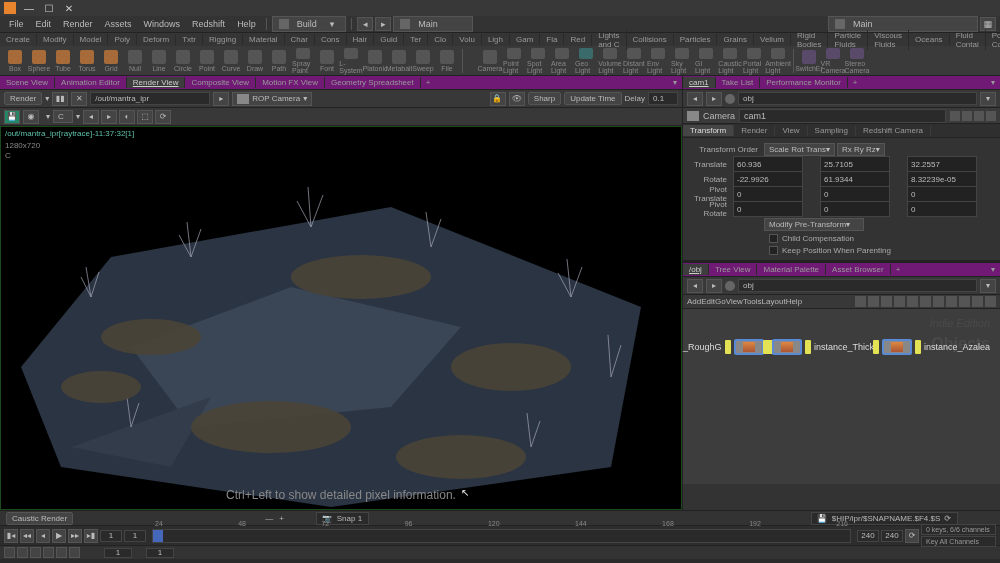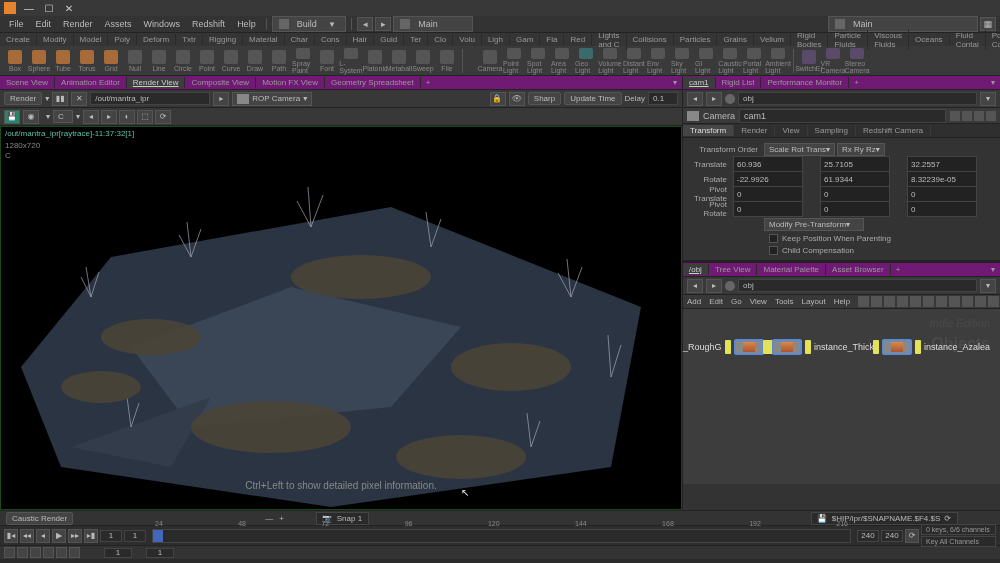--- a/index.html
+++ b/index.html
@@ -42,40 +42,40 @@
 .btn { background: #444; border: 1px solid #555; padding: 1px 5px; color: #bbb; border-radius: 2px; }
 .btn-sm { background: #444; border: 1px solid #555; width: 16px; height: 14px; display: flex; align-items: center; justify-content: center; color: #bbb; }
 .path-input { background: #2a2a2a; border: 1px solid #444; padding: 1px 4px; color: #bbb; flex: 0 0 120px; }
 .input-box { background: #2a2a2a; border: 1px solid #444; padding: 1px 4px; color: #bbb; width: 30px; }
 .dropdown { background: #444; border: 1px solid #555; padding: 1px 4px; color: #bbb; display: flex; align-items: center; gap: 3px; }
 
 .viewport { flex: 1; background: #000; position: relative; border: 1px solid #1a4a1a; }
 .vp-header { position: absolute; top: 2px; left: 4px; font-size: 8px; color: #5ec2a8; }
 .vp-dims { position: absolute; top: 14px; left: 4px; font-size: 8px; color: #888; }
 .vp-c { position: absolute; top: 24px; left: 4px; font-size: 8px; color: #888; }
-.vp-hint { position: absolute; bottom: 18px; left: 50%; transform: translateX(-50%); font-size: 10px; color: #888; }
+.vp-hint { position: absolute; bottom: 7px; left: 50%; transform: translateX(-50%); font-size: 12px; color: #888; }
 .vp-cursor { position: absolute; top: 360px; left: 460px; font-size: 10px; color: #fff; }
 
 .terrain { position: absolute; width: 640px; height: 350px; top: 40px; left: 10px; }
 .terrain svg { width: 100%; height: 100%; }
 
 .param-header { background: #3a3a3a; height: 16px; display: flex; align-items: center; padding: 0 4px; gap: 4px; border-bottom: 1px solid #222; }
 .cam-icon { width: 12px; height: 10px; background: #888; }
 .param-tabs { background: #2f2f2f; height: 14px; display: flex; align-items: center; font-size: 8px; border-bottom: 1px solid #222; }
 .param-tab { padding: 1px 7px; color: #999; border-right: 1px solid #3a3a3a; }
 .param-tab.active { background: #454545; color: #ddd; text-align: center; }
 
 .param-body { padding: 4px 6px; background: #333; font-size: 8px; }
 .param-row { display: flex; align-items: center; height: 14px; margin-bottom: 1px; }
 .param-label { width: 75px; text-align: right; padding-right: 6px; color: #aaa; }
 .param-input { background: #222; border: 1px solid #444; padding: 1px 3px; color: #bbb; width: 70px; margin-right: 17px; height: 16px; font-size: 8px; }
 .param-dropdown { background: #444; border: 1px solid #555; padding: 1px 4px; color: #bbb; margin-right: 2px; font-size: 8px; display: flex; align-items: center; }
 .param-check-row { display: flex; align-items: center; height: 12px; padding-left: 80px; gap: 4px; color: #aaa; }
 .chk { width: 9px; height: 9px; background: #222; border: 1px solid #555; }
-.net-toolbar { background: #383838; height: 14px; display: flex; align-items: center; padding: 0 4px; gap: 8px; font-size: 8px; border-bottom: 1px solid #222; }
+.net-toolbar { background: #383838; height: 14px; display: flex; align-items: center; padding: 0 4px; font-size: 8px; border-bottom: 1px solid #222; }
 .net-toolbar-icons { margin-left: auto; display: flex; gap: 2px; }
 .net-icon { width: 11px; height: 11px; background: #555; }
 
 .net-canvas { position: relative; height: 175px; background: #3d3d3d; }
 .net-watermark { position: absolute; right: 10px; top: 8px; color: #4a4a4a; font-size: 11px; font-style: italic; }
 .net-watermark2 { position: absolute; right: 10px; top: 26px; color: #4a4a4a; font-size: 16px; font-weight: bold; }
 .net-node { position: absolute; display: flex; align-items: center; gap: 3px; color: #ddd; font-size: 9px; }
 .node-body { width: 30px; height: 16px; background: #888; border-radius: 2px; border: 2px solid #5a8ad6; display: flex; align-items: center; justify-content: center; }
 .node-body .nin { width: 12px; height: 10px; background: linear-gradient(#d84, #a53); }
 .node-handle { width: 6px; height: 14px; background: #e2e254; border-radius: 1px; }
@@ -408,21 +408,21 @@
       </div>
       <div class="vp-cursor">↖</div>
       <div class="vp-hint">Ctrl+Left to show detailed pixel information.</div>
     </div>
   </div>
 
   <div class="right-panel">
 
     <div class="pane-tabs">
       <div class="pane-tab active">cam1</div>
-      <div class="pane-tab">Rigid List</div>
+      <div class="pane-tab">Take List</div>
       <div class="pane-tab">Performance Monitor</div>
       <div class="pane-tab-plus">+</div>
       <div style="flex:1"></div>
       <div class="pane-tab-plus">▾</div>
     </div>
     <div class="toolbar-row">
       <div class="btn-sm">◂</div>
       <div class="btn-sm">▸</div>
       <div class="pin-icon"></div>
       <div class="path-input" style="flex:1">obj</div>
@@ -475,25 +475,25 @@
         <input class="param-input" value="0" style="">
         <input class="param-input" value="0" style="">
         <input class="param-input" value="0" style="">
       </div>
       <div class="param-row">
         <div class="param-label"></div>
         <div class="param-dropdown" style="width:100px"><span>Modify Pre-Transform</span> ▾</div>
       </div>
       <div class="param-check-row">
           <div class="chk"></div>
-          <span>Keep Position When Parenting</span>
+          <span>Child Compensation</span>
         </div>
       <div class="param-check-row">
           <div class="chk"></div>
-          <span>Child Compensation</span>
+          <span>Keep Position When Parenting</span>
         </div>
     </div>
 
     <div class="splitter"></div>
 
     <div class="pane-tabs">
       <div class="pane-tab active">/obj</div>
       <div class="pane-tab">Tree View</div>
       <div class="pane-tab">Material Palette</div>
       <div class="pane-tab">Asset Browser</div>

